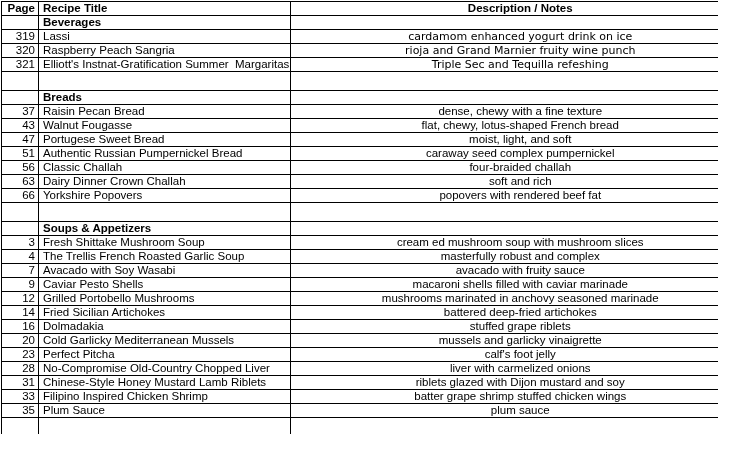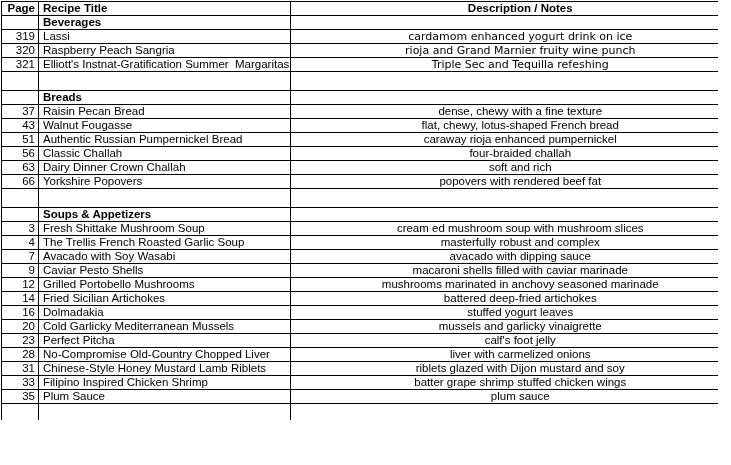--- a/index.html
+++ b/index.html
@@ -75,23 +75,28 @@
           <td class="c-page">37</td>
           <td class="c-title">Raisin Pecan Bread</td>
           <td class="c-desc">dense, chewy with a fine texture</td>
         </tr>
         <tr class="r-item">
           <td class="c-page">43</td>
           <td class="c-title">Walnut Fougasse</td>
           <td class="c-desc">flat, chewy, lotus-shaped French bread</td>
         </tr>
         <tr class="r-item">
+          <td class="c-page">47</td>
+          <td class="c-title">Portugese Sweet Bread</td>
+          <td class="c-desc">moist, light, and soft</td>
+        </tr>
+        <tr class="r-item">
           <td class="c-page">51</td>
           <td class="c-title">Authentic Russian Pumpernickel Bread</td>
-          <td class="c-desc">caraway rioja enhanced pumpernickel</td>
+          <td class="c-desc">caraway seed complex pumpernickel</td>
         </tr>
         <tr class="r-item">
           <td class="c-page">56</td>
           <td class="c-title">Classic Challah</td>
           <td class="c-desc">four-braided challah</td>
         </tr>
         <tr class="r-item">
           <td class="c-page">63</td>
           <td class="c-title">Dairy Dinner Crown Challah</td>
           <td class="c-desc">soft and rich</td>
@@ -117,41 +122,41 @@
           <td class="c-desc">cream ed mushroom soup with mushroom slices</td>
         </tr>
         <tr class="r-item">
           <td class="c-page">4</td>
           <td class="c-title">The Trellis French Roasted Garlic Soup</td>
           <td class="c-desc">masterfully robust and complex</td>
         </tr>
         <tr class="r-item">
           <td class="c-page">7</td>
           <td class="c-title">Avacado with Soy Wasabi</td>
-          <td class="c-desc">avacado with dipping sauce</td>
+          <td class="c-desc">avacado with fruity sauce</td>
         </tr>
         <tr class="r-item">
           <td class="c-page">9</td>
           <td class="c-title">Caviar Pesto Shells</td>
           <td class="c-desc">macaroni shells filled with caviar marinade</td>
         </tr>
         <tr class="r-item">
           <td class="c-page">12</td>
           <td class="c-title">Grilled Portobello Mushrooms</td>
           <td class="c-desc">mushrooms marinated in anchovy seasoned marinade</td>
         </tr>
         <tr class="r-item">
           <td class="c-page">14</td>
           <td class="c-title">Fried Sicilian Artichokes</td>
           <td class="c-desc">battered deep-fried artichokes</td>
         </tr>
         <tr class="r-item">
           <td class="c-page">16</td>
           <td class="c-title">Dolmadakia</td>
-          <td class="c-desc">stuffed yogurt leaves</td>
+          <td class="c-desc">stuffed grape riblets</td>
         </tr>
         <tr class="r-item">
           <td class="c-page">20</td>
           <td class="c-title">Cold Garlicky Mediterranean Mussels</td>
           <td class="c-desc">mussels and garlicky vinaigrette</td>
         </tr>
         <tr class="r-item">
           <td class="c-page">23</td>
           <td class="c-title">Perfect Pitcha</td>
           <td class="c-desc">calf's foot jelly</td>

